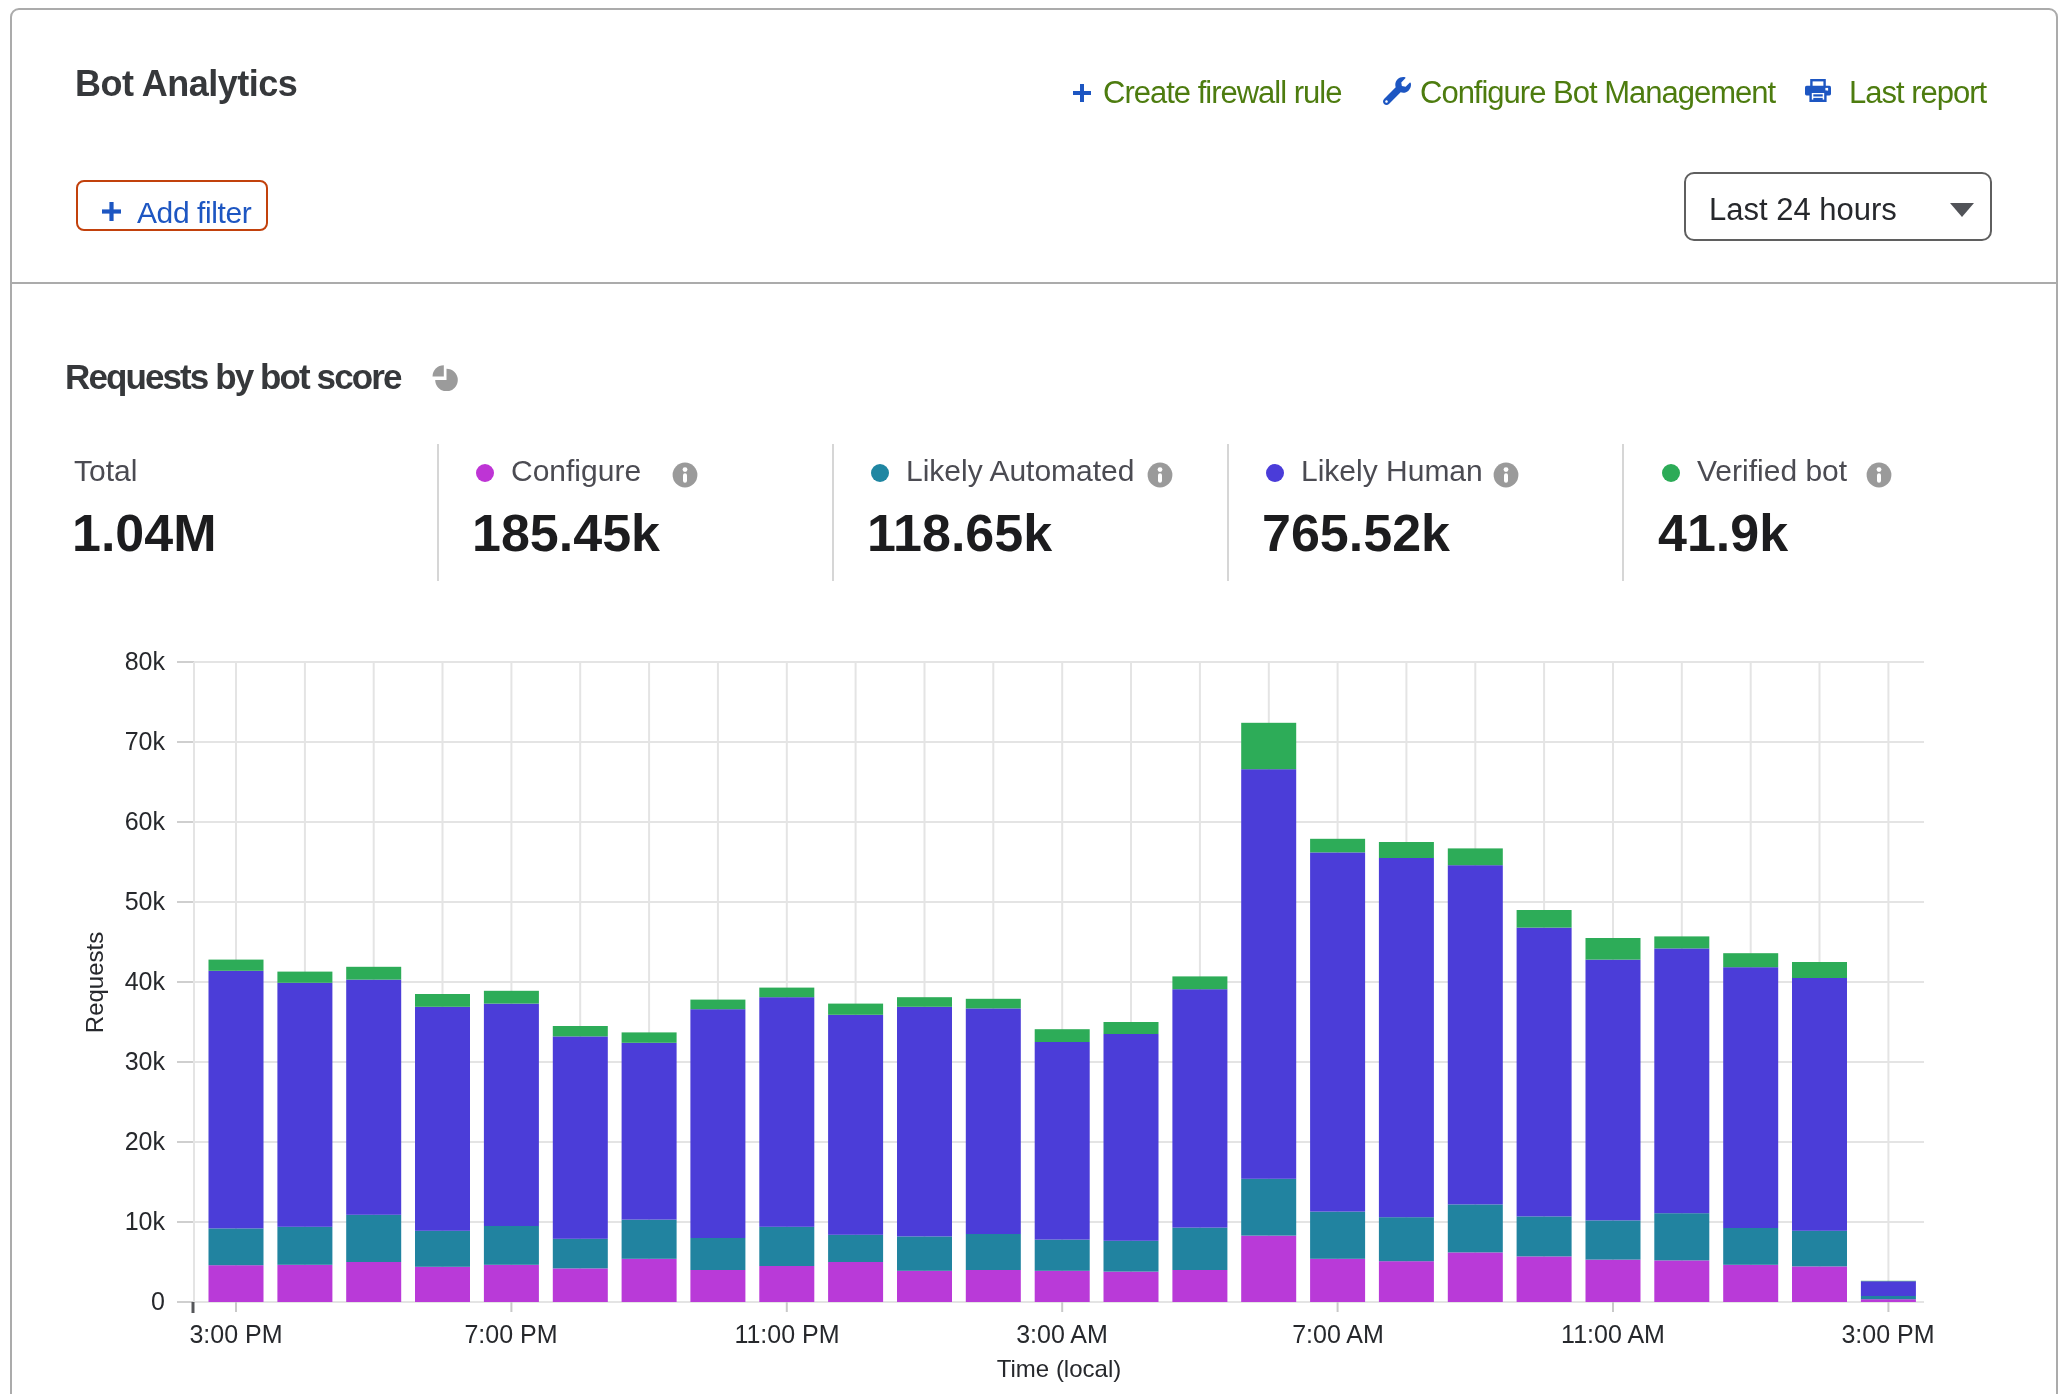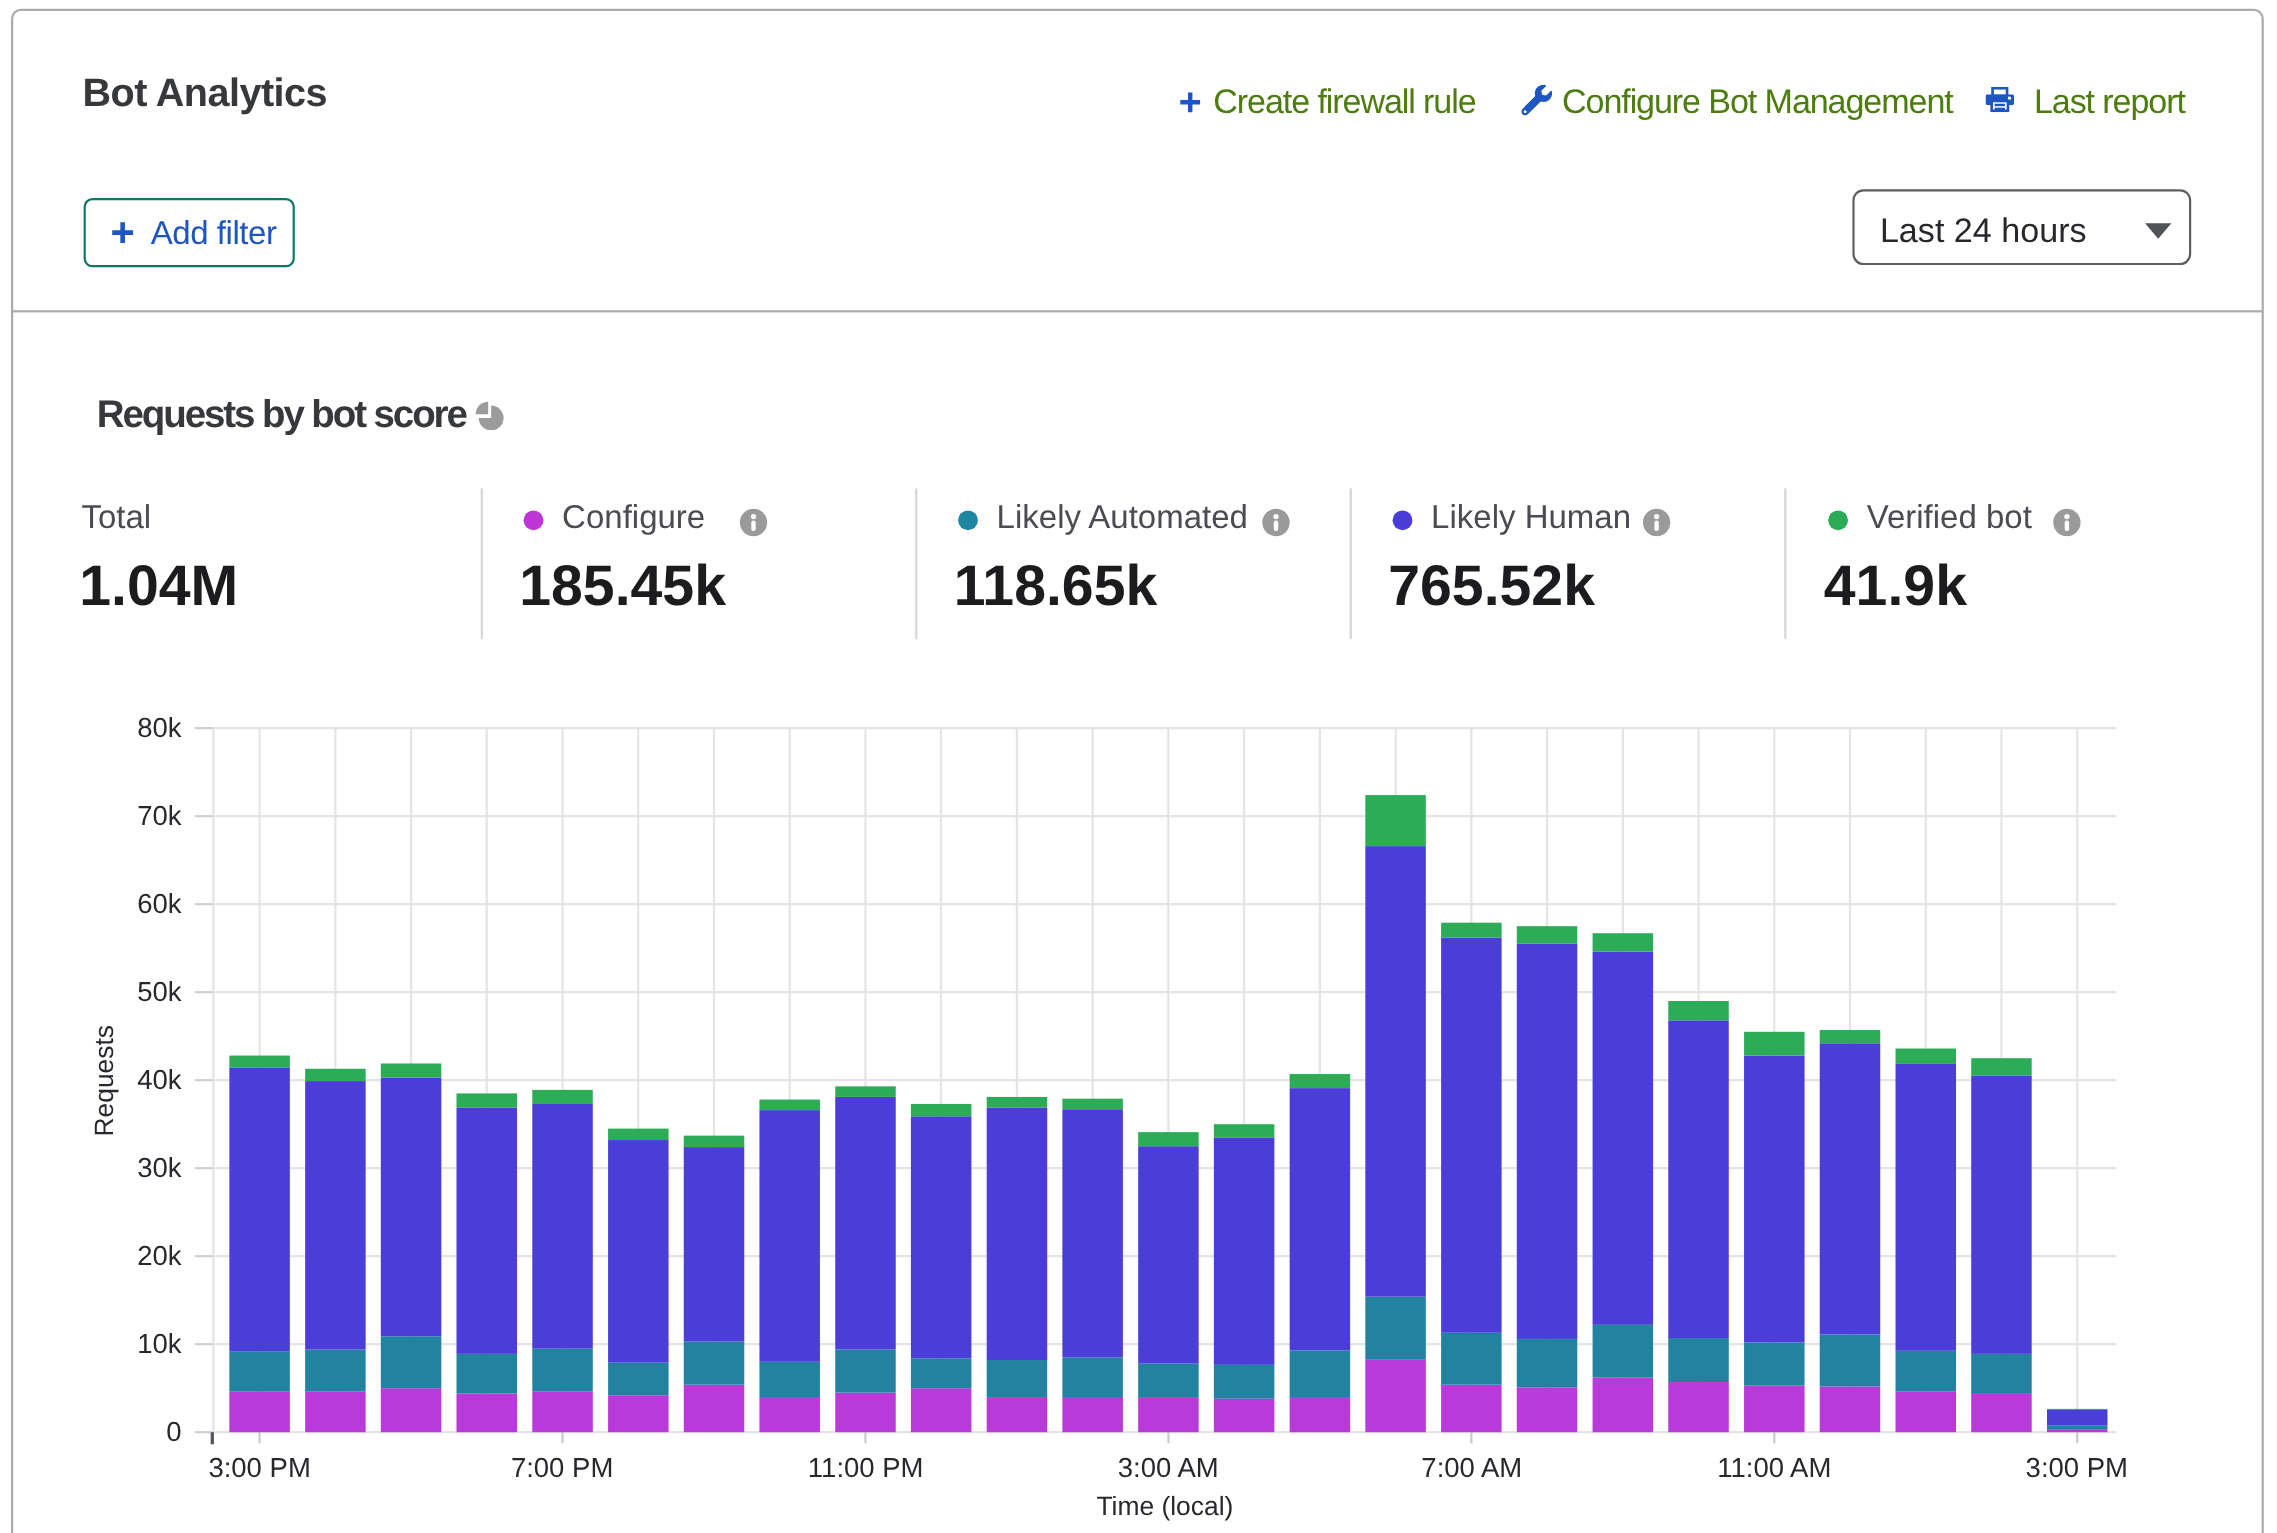--- a/index.html
+++ b/index.html
@@ -5,31 +5,31 @@
 * { margin:0; padding:0; box-sizing:border-box; }
 html,body { width:2070px; height:1394px; background:#fff; overflow:hidden;
   font-family:"Liberation Sans", sans-serif; -webkit-font-smoothing:antialiased; }
 .card { position:absolute; left:10px; top:8px; width:2048px; height:1500px;
   border:2px solid #ababab; border-radius:9px; }
 .title { position:absolute; left:75px; top:64px; font-size:36px; font-weight:700;
   color:#36383b; line-height:40px; letter-spacing:-0.5px; }
 .link { position:absolute; top:77px; font-size:31px; line-height:31px; color:#4d7c0f; letter-spacing:-1.0px; }
 .icon { position:absolute; }
 .icon svg { display:block; }
-.btn { position:absolute; left:76px; top:180px; width:192px; height:63px;
-  border:2px solid #0f766e; border-radius:8px; }
+.btn { position:absolute; left:76px; top:180px; width:192px; height:51px;
+  border:2px solid #c2410c; border-radius:8px; }
 .btn .txt { position:absolute; left:59px; top:16px; font-size:30px; line-height:30px; letter-spacing:-0.4px; color:#1d56c2; }
 .select { position:absolute; left:1684px; top:172px; width:308px; height:69px;
   border:2px solid #5f5f5f; border-radius:10px; }
 .select .txt { position:absolute; left:23px; top:20px; font-size:31px; line-height:31px; color:#26282c; }
 .select .tri { position:absolute; right:16px; top:29px; width:0; height:0;
   border-left:12px solid transparent; border-right:12px solid transparent;
   border-top:14px solid #515358; }
 .divider { position:absolute; left:11px; top:282px; width:2046px; height:2px; background:#ababab; }
-.h2 { position:absolute; left:88px; top:359px; font-size:35px; font-weight:700;
+.h2 { position:absolute; left:65px; top:359px; font-size:35px; font-weight:700;
   color:#36383b; line-height:35px; letter-spacing:-1.9px; }
 .slabel { position:absolute; top:456px; font-size:30px; line-height:30px; color:#4b4b52; }
 .sval { position:absolute; top:507px; font-size:52px; line-height:52px; font-weight:700; color:#1c1c1e; }
 .dot { position:absolute; top:464px; width:18px; height:18px; border-radius:50%; }
 .vdiv { position:absolute; top:444px; width:2px; height:137px; background:#d6d6d6; }
 </style>
 </head>
 <body>
 <div class="card"></div>
 <div class="title">Bot Analytics</div>

